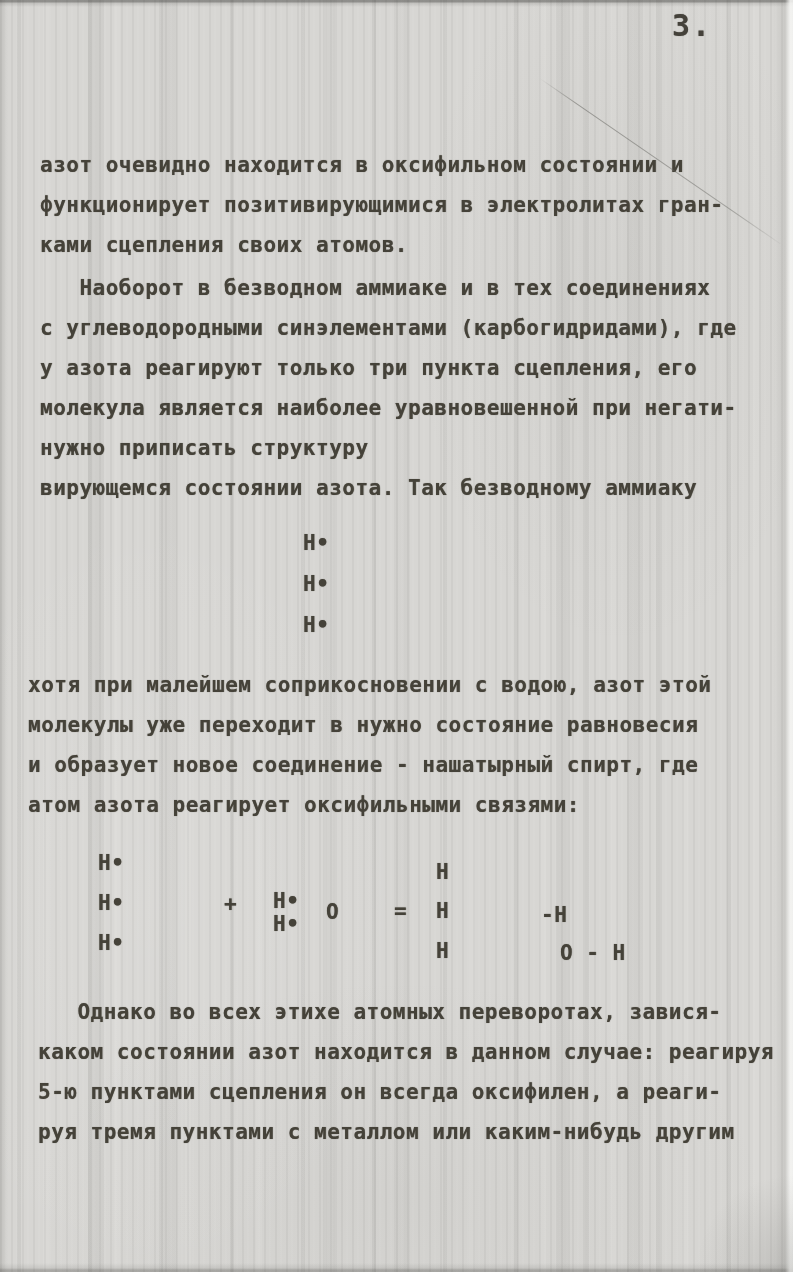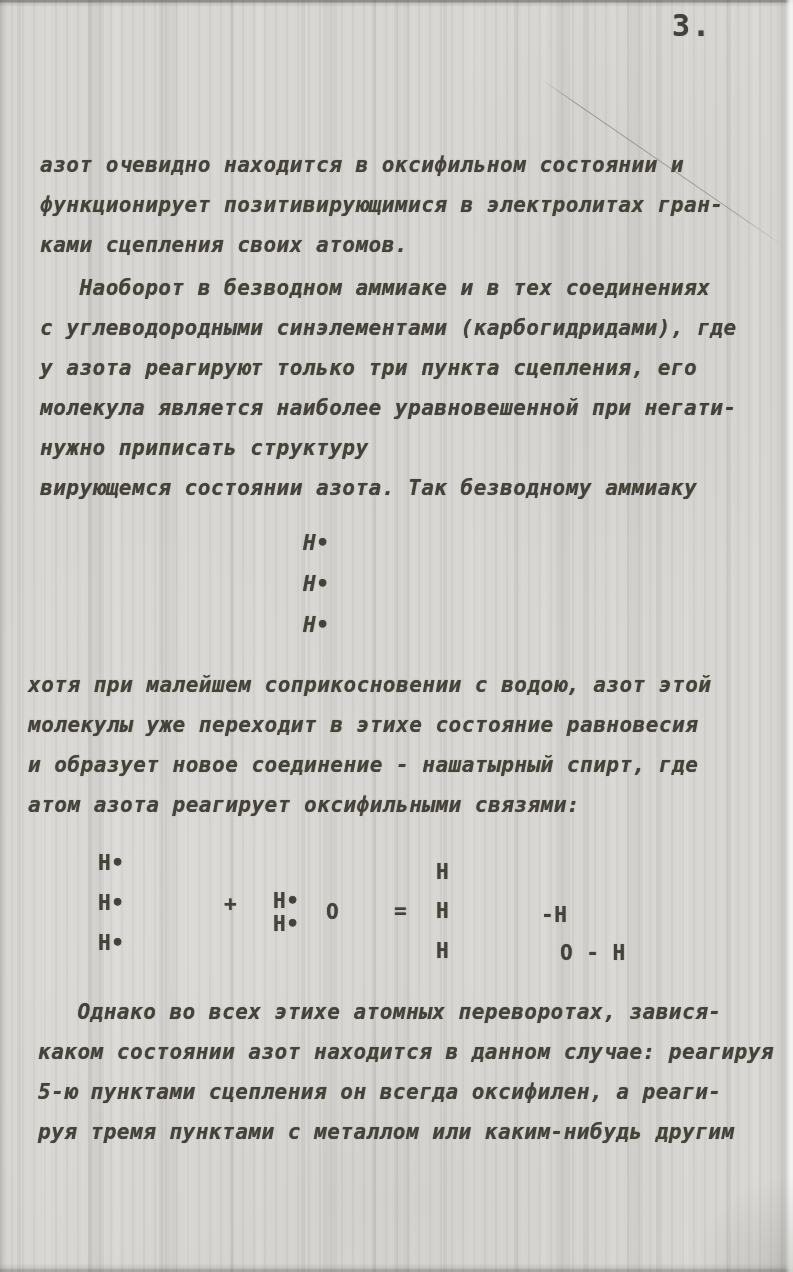--- a/index.html
+++ b/index.html
@@ -55,21 +55,21 @@
     width: 292px; height: 1px;
     background: linear-gradient(90deg, rgba(100,100,95,0.0), rgba(100,100,95,0.55) 15%, rgba(100,100,95,0.45) 80%, rgba(100,100,95,0.05));
     transform: rotate(34.5deg); transform-origin: 0 0;
     pointer-events: none;
   }
   .page-number {
     position: absolute; left: 672px; top: 8px;
     font-size: 30px; font-weight: bold; letter-spacing: 2px;
     color: #44413a; text-shadow: 0 0 1px rgba(68,65,58,0.6);
   }
-  .para { position: absolute; font-style: italic; }
+  .para { position: absolute; }
   .line {
     height: 40px; line-height: 40px;
     font-size: 21px; font-weight: bold; letter-spacing: 0.5px;
     white-space: pre;
     color: #454239;
     text-shadow: 0 0 1px rgba(69,66,57,0.55), 0.4px 0.4px 0.6px rgba(69,66,57,0.25);
   }
   .formula .line { height: 41px; line-height: 41px; }
   .eq-part {
     position: absolute;
@@ -108,21 +108,21 @@
   </div>
 
   <div class="para formula" style="left:303px; top:523px;">
     <div class="line">Н•</div>
     <div class="line">Н•</div>
     <div class="line">Н•</div>
   </div>
 
   <div class="para" style="left:28px; top:665px;">
     <div class="line">хотя при малейшем соприкосновении с водою, азот этой</div>
-    <div class="line">молекулы уже переходит в этихе состояние равновесия</div>
+    <div class="line">молекулы уже переходит в нужно состояние равновесия</div>
     <div class="line">и образует новое соединение - нашатырный спирт, где</div>
     <div class="line">атом азота реагирует оксифильными связями:</div>
   </div>
 
   <div>
     <span class="eq-part" style="left:98px;  top:843px;">Н•</span>
     <span class="eq-part" style="left:98px;  top:883px;">Н•</span>
     <span class="eq-part" style="left:98px;  top:923px;">Н•</span>
 
     <span class="eq-part" style="left:224px; top:884px;">+</span>

